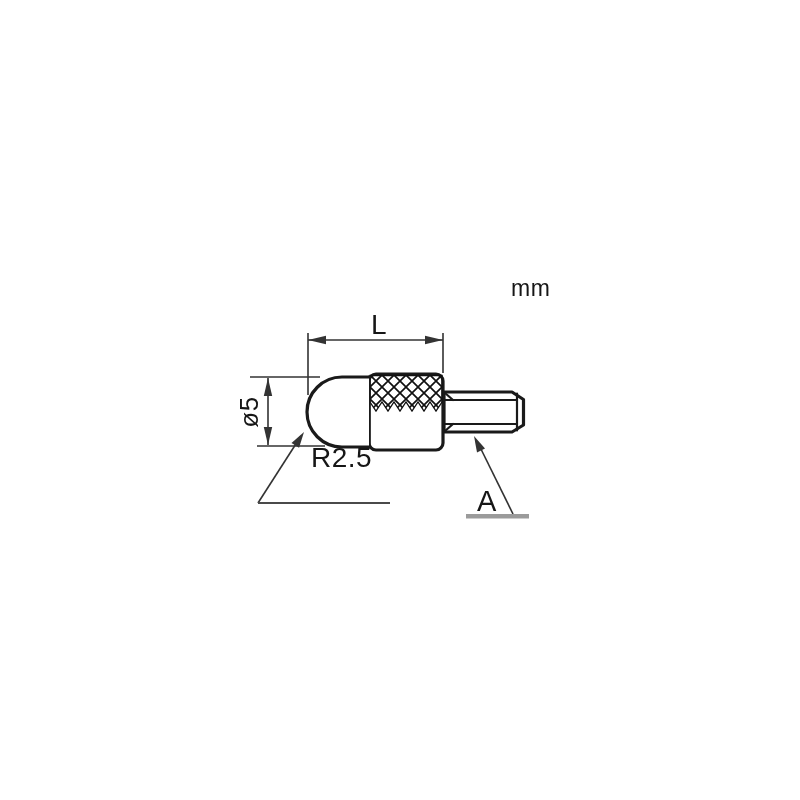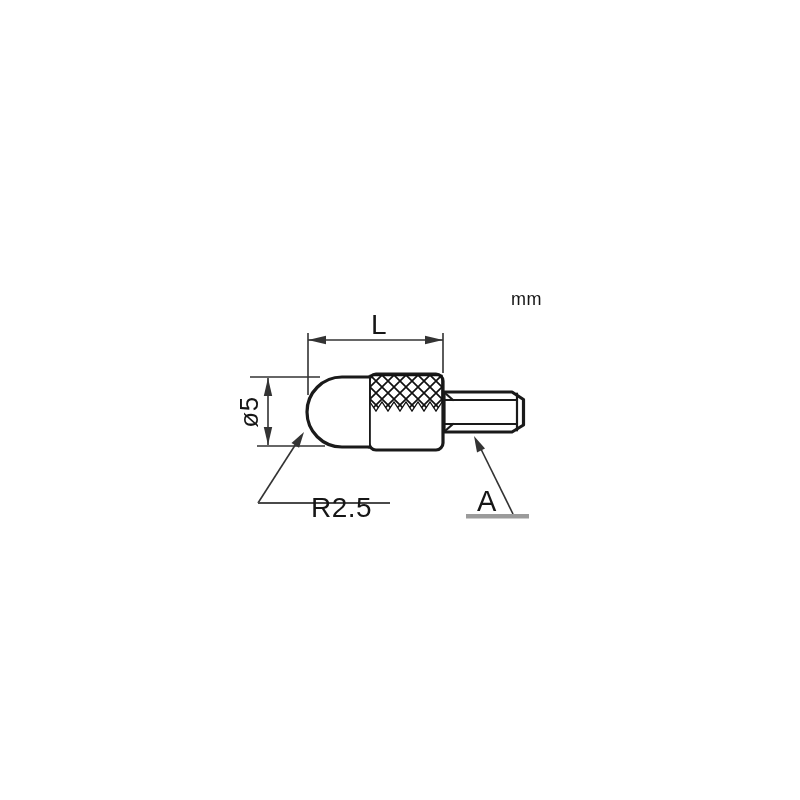--- a/index.html
+++ b/index.html
@@ -18,29 +18,29 @@
   }
   .canvas{position:relative;width:800px;height:800px;}
   svg{position:absolute;left:0;top:0;}
   .label{
     position:absolute;
     color:#161616;
     white-space:nowrap;
     line-height:1;
     letter-spacing:0.5px;
   }
-  .lbl-mm{left:511px;top:290px;font-size:18px;}
+  .lbl-mm{left:511px;top:277px;font-size:23px;}
   .lbl-L{left:369px;top:311px;font-size:28px;width:20px;text-align:center;}
   .lbl-dia{
     left:231px;top:394px;width:36px;height:36px;
     display:flex;align-items:center;justify-content:center;
     transform:rotate(-90deg);
     font-size:26px;
   }
-  .lbl-R{left:311px;top:494px;font-size:28px;}
+  .lbl-R{left:311px;top:444px;font-size:28px;}
   .lbl-A{left:477px;top:487px;font-size:29px;}
 
   .outline{fill:#ffffff;stroke:var(--line);stroke-width:3.2;stroke-linejoin:round;stroke-linecap:round;}
   .outline-nofill{fill:none;stroke:var(--line);stroke-width:3.2;stroke-linejoin:round;stroke-linecap:round;}
   .midline{fill:none;stroke:var(--line);stroke-width:2.2;stroke-linecap:round;}
   .thinline{fill:none;stroke:var(--dim_line);stroke-width:1.6;stroke-linecap:butt;}
   .arrow{fill:var(--dim_line);stroke:none;}
   .knurl-area{fill:url(#knurlPattern);stroke:#111111;stroke-width:1.3;stroke-linejoin:miter;}
   .gray-bar{fill:var(--underline_gray);stroke:none;}
   .uline{fill:none;stroke:#4a4a4a;stroke-width:2;}

